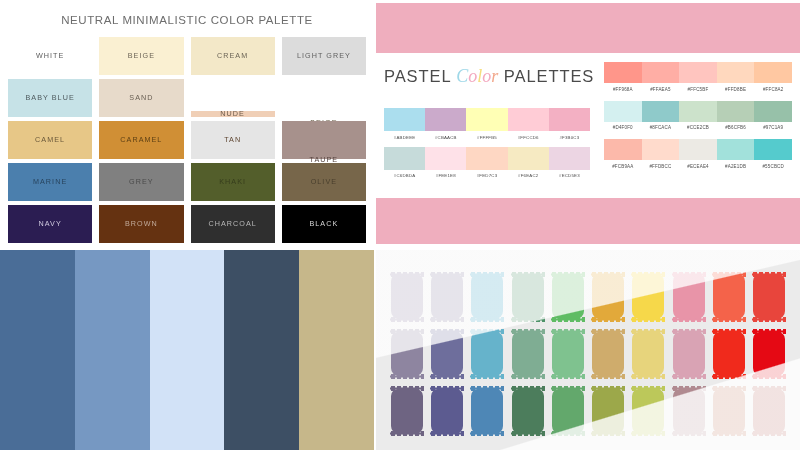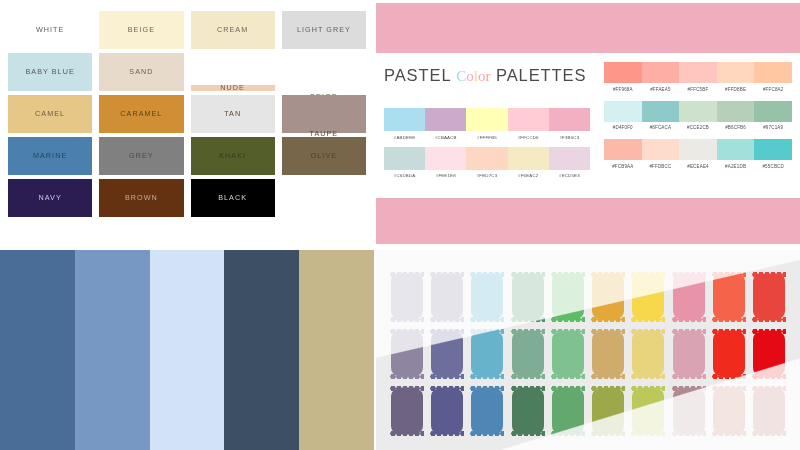--- a/index.html
+++ b/index.html
@@ -68,21 +68,22 @@
     position: absolute;
     left: 8px; top: 66px;
     font-size: 16.5px;
     letter-spacing: .9px;
     color: #4a4a4a;
     font-weight: 400;
     white-space: nowrap;
   }
   #pastel-title .word-color {
     font-family: "Liberation Serif", serif;
-    font-size: 15px;
+    font-style: italic;
+    font-size: 18px;
     letter-spacing: 0;
   }
   #pastel-title .word-color span { display: inline; }
 
   .pastel-col { position: absolute; }
   #pastel-col-left  { left: 8px;   top: 108px; width: 206px; }
   #pastel-col-right { left: 228px; top: 62px;  width: 188px; }
 
   .prow { margin-bottom: 7px; }
   .prow-strip { display: flex; width: 100%; height: 23px; }
@@ -167,20 +168,21 @@
     left: 0; top: 0; width: 100%; height: 100%;
     background: linear-gradient(163deg, rgba(255,255,255,0) 72%, rgba(255,255,255,0.82) 72.4%);
   }
 </style>
 </head>
 <body>
 
 <div id="stage">
 
   <section class="panel" id="panel-neutral">
+    <h1 id="neutral-title">NEUTRAL MINIMALISTIC COLOR PALETTE</h1>
     <div id="neutral-grid">
         <div class="nswatch" style="background: rgb(255, 255, 255);">
           <span class="nlabel" style="color: rgb(90, 90, 90);">WHITE</span>
         </div>
         <div class="nswatch" style="background: rgb(250, 240, 210);">
           <span class="nlabel" style="color: rgb(107, 100, 86);">BEIGE</span>
         </div>
         <div class="nswatch" style="background: rgb(243, 232, 200); justify-content: center;">
           <span class="nlabel" style="color: rgb(107, 100, 86);">CREAM</span>
         </div>
@@ -221,20 +223,23 @@
           <span class="nlabel" style="color: rgb(54, 61, 28);">KHAKI</span>
         </div>
         <div class="nswatch" style="background: rgb(119, 102, 74);">
           <span class="nlabel" style="color: rgb(73, 63, 45);">OLIVE</span>
         </div>
         <div class="nswatch" style="background: rgb(43, 29, 82);">
           <span class="nlabel" style="color: rgb(207, 201, 222);">NAVY</span>
         </div>
         <div class="nswatch" style="background: rgb(101, 50, 17);">
           <span class="nlabel" style="color: rgb(194, 171, 155);">BROWN</span>
+        </div>
+        <div class="nswatch" style="background: rgb(47, 47, 47);">
+          <span class="nlabel" style="color: rgb(185, 185, 185);">CHARCOAL</span>
         </div>
         <div class="nswatch" style="background: rgb(0, 0, 0);">
           <span class="nlabel" style="color: rgb(216, 216, 216);">BLACK</span>
         </div>
       </div>
   </section>
 
   <section class="panel" id="panel-pastel">
     <div class="pink-band" id="pink-top" style="background: rgb(239, 174, 190);"></div>
     <div class="pink-band" id="pink-bottom" style="background: rgb(239, 174, 190);"></div>

